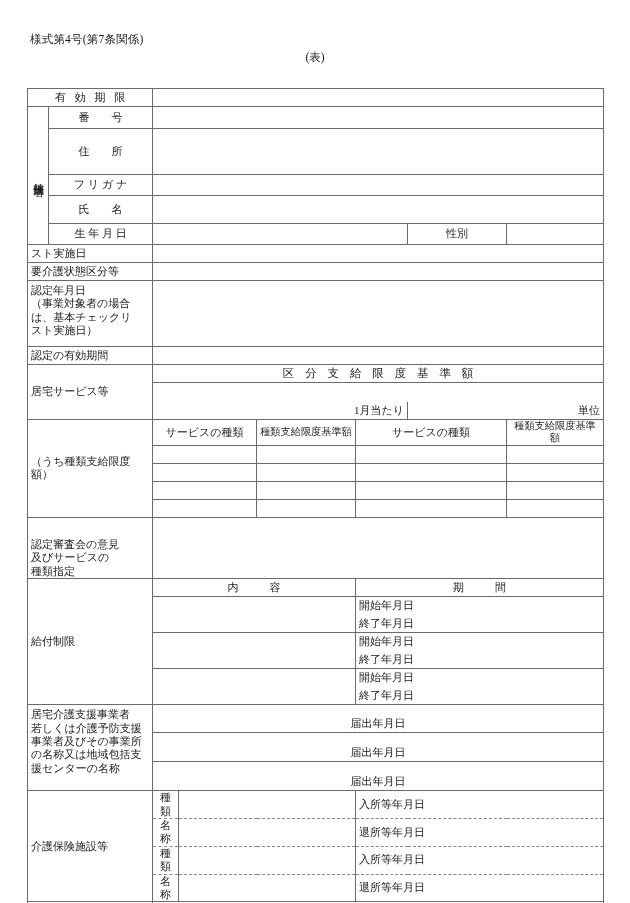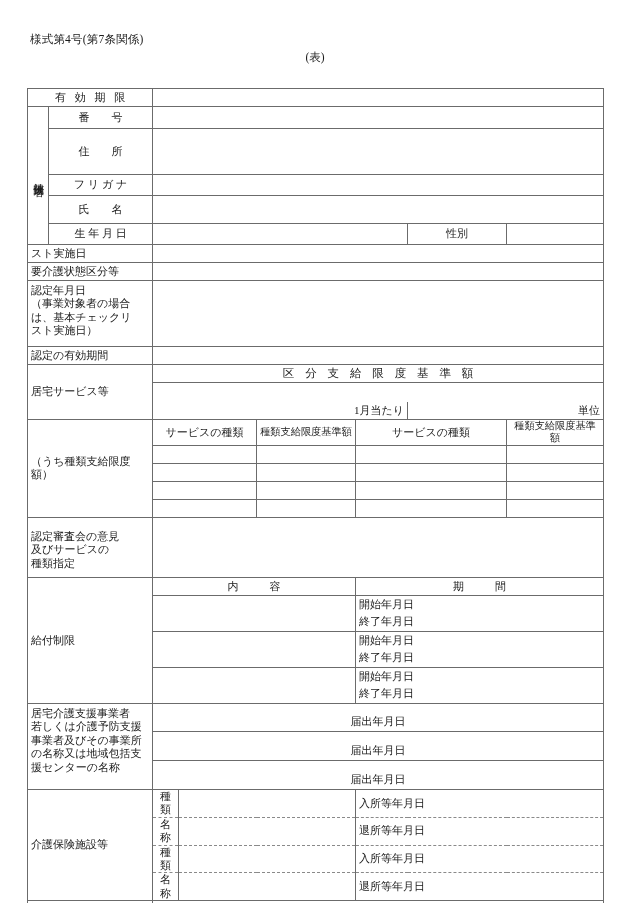--- a/index.html
+++ b/index.html
@@ -206,21 +206,21 @@
       <td class="blank"></td>
     </tr>
     <tr>
       <td colspan="2" class="blank"></td>
       <td class="blank"></td>
       <td colspan="2" class="blank"></td>
       <td class="blank"></td>
     </tr>
 
     <tr>
-      <td colspan="2" class="lbl multi" style="height:60px; vertical-align:top; padding-top:12px">
+      <td colspan="2" class="lbl multi" style="height:60px; vertical-align:top; padding-top:20px">
         <div>認定審査会の意見</div>
         <div>及びサービスの</div>
         <div>種類指定</div>
       </td>
       <td colspan="6" class="blank"></td>
     </tr>
 
     <tr>
       <td rowspan="7" colspan="2" class="lbl">給付制限</td>
       <td colspan="3" class="lbl-sp3">内　　容</td>

